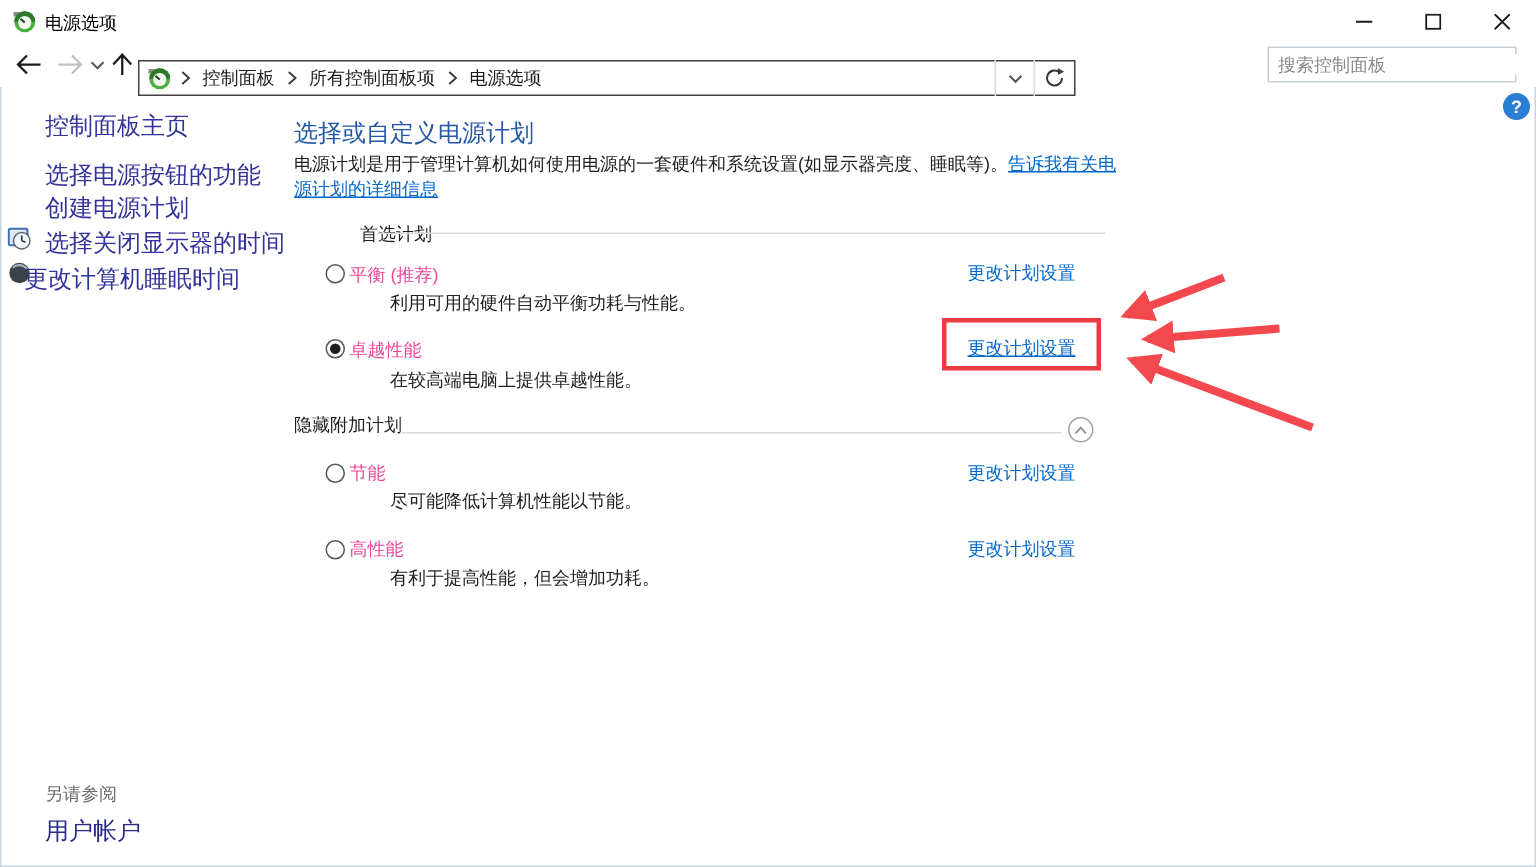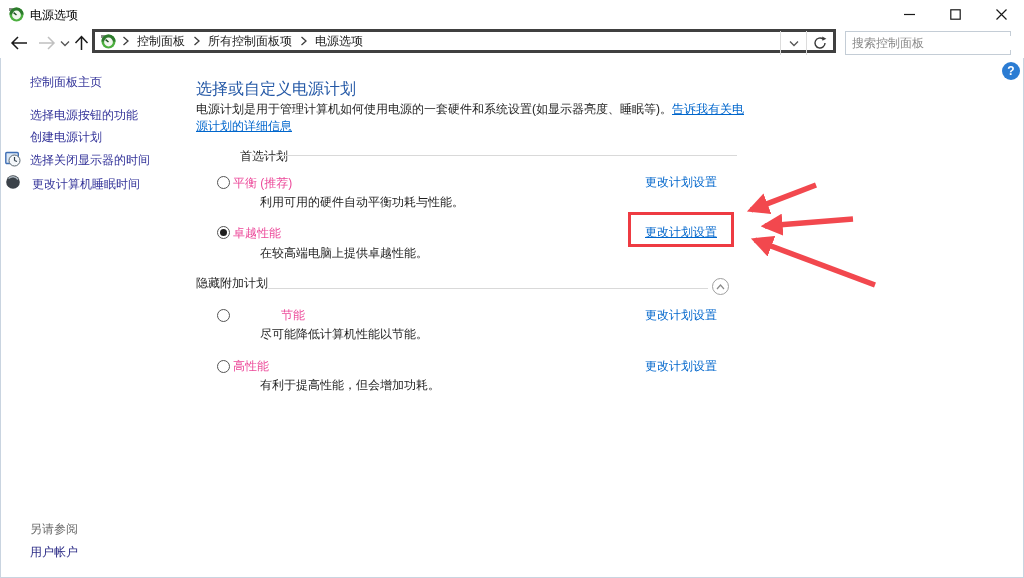--- a/index.html
+++ b/index.html
@@ -14,22 +14,22 @@
   
   .titlebar { position:absolute; left:0; top:0; width:1024px; height:28px; background:#fff; }
   .title-text { position:absolute; left:30px; top:7px; font-size:12px; color:#000; white-space:nowrap; }
   .winbtn { position:absolute; top:0; width:46px; height:28px; display:flex; align-items:center; justify-content:center; }
   .edge-strip { position:absolute; background:#3a3a3a; }
 
   
   .toolbar { position:absolute; left:0; top:28px; width:1024px; height:30px; background:#fff; }
   .navbtn { position:absolute; top:3px; height:24px; display:flex; align-items:center; justify-content:center; }
   .addressbar {
-    position:absolute; left:92px; top:1px; width:744px; height:24px;
-    border:3px solid #404040; background:#fff; display:flex; align-items:center;
+    position:absolute; left:92px; top:12px; width:625px; height:24px;
+    border:1px solid #404040; background:#fff; display:flex; align-items:center;
   }
   .crumbs { display:flex; align-items:center; height:100%; padding-left:4px; }
   .crumb { font-size:12px; color:#1a1a1a; padding:0 6px; height:100%; display:flex; align-items:center; }
   .crumb-sep { display:flex; align-items:center; padding:0 2px; height:100%; }
   .addr-btn { position:absolute; top:-1px; height:24px; border-left:1px solid #dcdcdc; display:flex; align-items:center; justify-content:center; }
   .searchbox {
     position:absolute; left:845px; top:3px; width:166px; height:24px;
     border:1px solid #c4cdd6; background:#fff; display:flex; align-items:center;
   }
   .searchbox input {
@@ -37,21 +37,21 @@
     font-family:"Liberation Sans", sans-serif; color:#333;
   }
   .searchbox input::placeholder { color:#8a8a8a; }
   .help-btn {
     position:absolute; left:1002px; top:62px; width:18px; height:18px; border-radius:50%;
     background:#2b7cd3; color:#fff; font-size:12px; font-weight:bold;
     display:flex; align-items:center; justify-content:center;
   }
 
   
-  .side-link { position:absolute; font-size:12px; color:#333399; white-space:nowrap; cursor:pointer; }
+  .side-link { position:absolute; font-size:16px; color:#333399; white-space:nowrap; cursor:pointer; }
   .side-icon { position:absolute; left:5px; width:16px; height:16px; }
   .see-also-title { position:absolute; font-size:12px; color:#6d6d6d; white-space:nowrap; }
 
   
   .page-title { position:absolute; left:196px; top:79px; font-size:16px; color:#2458a6; white-space:nowrap; }
   .intro { position:absolute; left:196px; top:101px; width:548px; font-size:12px; line-height:17px; color:#1e1e1e; }
   .intro a { color:#0066cc; text-decoration:underline; cursor:pointer; }
   .section-label { position:absolute; font-size:12px; color:#1e1e1e; white-space:nowrap; }
   .rule { position:absolute; height:1px; background:#d9d9d9; }
   .collapse-btn {
@@ -196,21 +196,21 @@
       <rect x="0.8" y="1.5" width="12.5" height="11" rx="1" fill="#dce9f7" stroke="#3f6fb5" stroke-width="1.4"></rect>
       <circle cx="9.5" cy="9.5" r="5.5" fill="#f5f8fb" stroke="#5a666f" stroke-width="1"></circle>
       <path d="M9.5 9.5 V6 M9.5 9.5 L12 10.5" stroke="#33434e" stroke-width="1.2" fill="none"></path>
     </svg>
     <span class="side-link" style="left:30px; top:152px;">选择关闭显示器的时间</span>
 
     <svg class="side-icon" style="top:174px;" width="16" height="16" viewBox="0 0 16 16">
       <circle cx="8" cy="8" r="6.8" fill="#3b4249"></circle>
       <path d="M3.5 4.5 a6.2 6.2 0 0 1 9.5 1" stroke="#aab4bc" stroke-width="1.4" fill="none"></path>
     </svg>
-    <span class="side-link" style="left:32px; top:176px;">更改计算机睡眠时间</span>
+    <span class="side-link" style="left:16px; top:176px;">更改计算机睡眠时间</span>
 
     <span class="see-also-title" style="left:30px; top:521px;">另请参阅</span>
     <span class="side-link" style="left:30px; top:544px; color:#2b2b86; font-weight:normal;">用户帐户</span>
   </div>
 
   <div>
     <div class="page-title">选择或自定义电源计划</div>
     <div class="intro">
       <span>电源计划是用于管理计算机如何使用电源的一套硬件和系统设置(如显示器亮度、睡眠等)。</span><a>告诉我有关电源计划的详细信息</a>
     </div>
@@ -230,21 +230,21 @@
 
     <span class="section-label" style="left:196px; top:275px;">隐藏附加计划</span>
     <div class="rule" style="left:268px; top:288px; width:440px;"></div>
     <div class="collapse-btn">
       <svg width="9" height="6" viewBox="0 0 9 6">
           <path d="M1 5 L4.5 1 L8 5" stroke="#8a8a8a" stroke-width="1.2" fill="none"></path>
         </svg>
     </div>
 
     <div class="radio" style="left:217px; top:309px;"></div>
-    <span class="plan-name" style="left:233px; top:307px;margin-left:48px;">节能</span>
+    <span class="plan-name" style="left:233px; top:307px;">节能</span>
     <span class="plan-link" style="left:645px; top:307px;">更改计划设置</span>
     <span class="plan-desc" style="left:233px; top:326px;">尽可能降低计算机性能以节能。</span>
 
     <div class="radio" style="left:217px; top:360px;"></div>
     <span class="plan-name" style="left:233px; top:358px;">高性能</span>
     <span class="plan-link" style="left:645px; top:358px;">更改计划设置</span>
     <span class="plan-desc" style="left:233px; top:377px;">有利于提高性能，但会增加功耗。</span>
   </div>
 
   <div class="highlight-box"></div>

